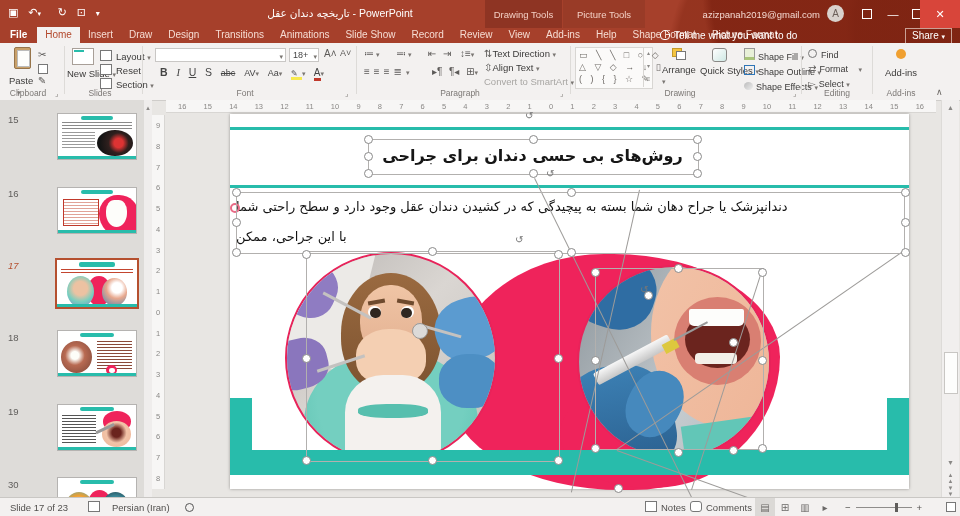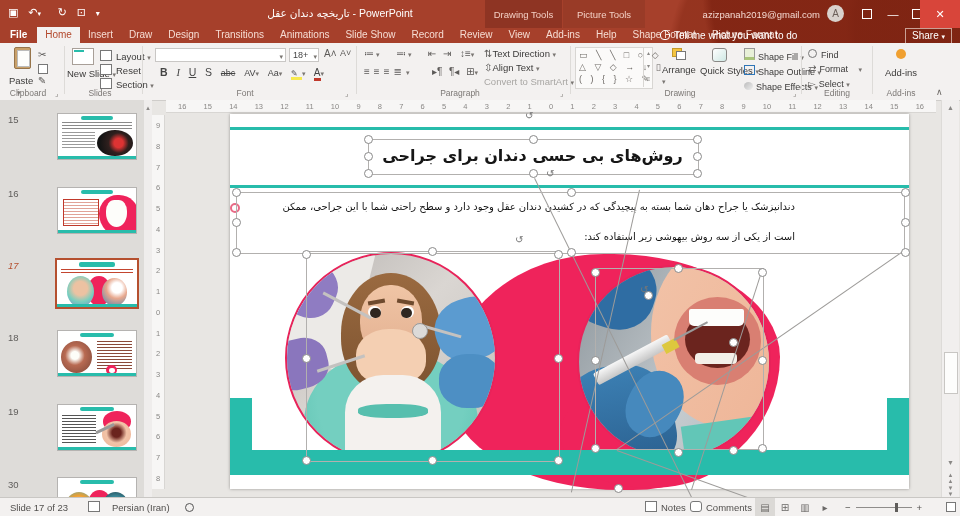--- a/index.html
+++ b/index.html
@@ -350,23 +350,22 @@
     </div>
 
   <div class="slide">
     <div class="tealline" style="top:13px;"></div>
     <div class="tealline" style="top:71px;"></div>
 
     <div class="selbox" style="left:138px;top:25px;width:329px;height:34px;"></div>
     <div class="ab fa" dir="rtl" style="left:138px;top:25px;width:329px;height:34px;line-height:34px;text-align:center;font-size:16px;font-weight:bold;color:#161616;z-index:12;">روش‌های بی حسی دندان برای جراحی</div>
 
     <div class="selbox" style="left:6px;top:78px;width:667px;height:60px;"></div>
-    <div class="ab fa" dir="rtl" style="left:6px;top:78px;width:559px;height:60px;text-align:right;font-size:10px;line-height:30px;color:#141414;z-index:12;">
+    <div class="ab fa" dir="rtl" style="left:6px;top:78px;width:559px;height:60px;text-align:left;font-size:13px;line-height:30px;color:#141414;z-index:12;">
       <div>دندانپزشک یا جراح دهان شما بسته به پیچیدگی که در کشیدن دندان عقل وجود دارد و سطح راحتی شما با این جراحی، ممکن</div>
-      <div>است از یکی از سه روش بیهوشی زیر استفاده کند:</div>
     </div>
     <div class="ab" style="left:0px;top:89px;width:6px;height:6px;border:2px solid #e86a86;border-radius:50%;z-index:13;"></div>
 
     <div class="blob" style="left:220px;top:140px;width:330px;height:236px;border-radius:48% 52% 46% 54% / 55% 45% 58% 42%;"></div>
     <div class="blob" style="left:330px;top:266px;width:180px;height:108px;border-radius:50%;"></div>
 
     <div class="circ" style="left:55px;top:138px;width:208px;height:208px;background:linear-gradient(135deg,#b8b4b1 0%,#dad6d2 45%,#c2beba 100%);">
       <div class="decor" style="left:-10%;top:-6%;width:46%;height:58%;background:#eceae7;transform:rotate(14deg);"></div>
       <div class="decor" style="left:8%;top:46%;width:84%;height:70%;background:radial-gradient(ellipse at 50% 30%,#74cfc0 0 60%,#57bfae 100%);border-radius:50% 50% 0 0;"></div>
       <div class="decor" style="left:26%;top:9%;width:48%;height:58%;background:linear-gradient(#9a6a40,#7d5330);border-radius:50% 50% 45% 45%;"></div>

